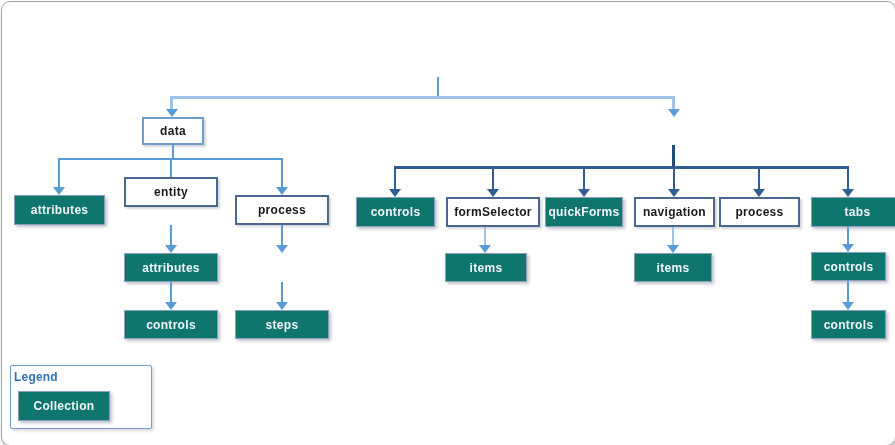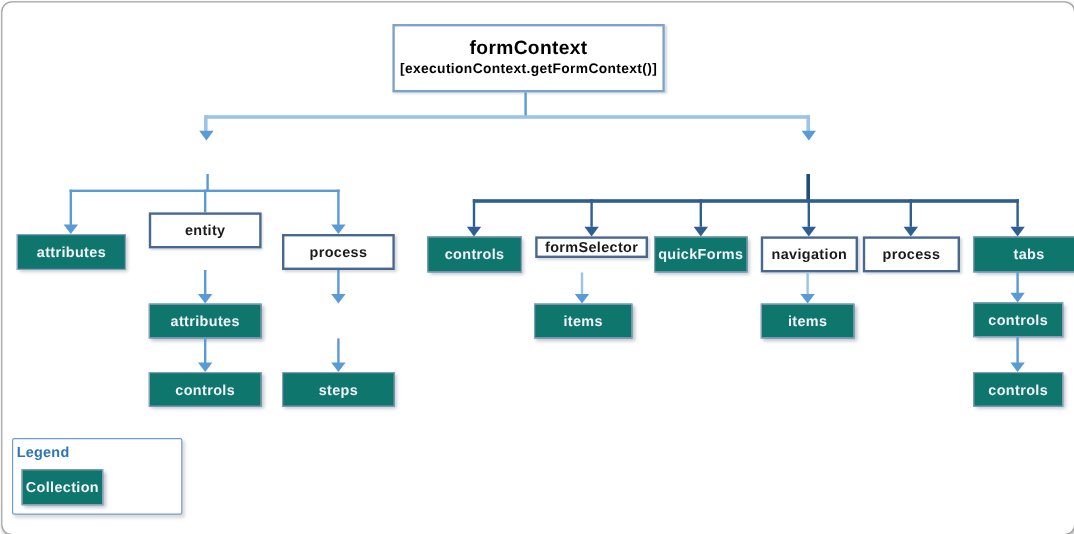--- a/index.html
+++ b/index.html
@@ -32,32 +32,31 @@
   .c-med{background:#5b9bd5;}
   .c-dark{background:#2f5e91;}
   .c-darkest{background:#1f4e79;}
   .arr--dark{border-top-color:#2f5e91;}
 </style>
 </head>
 <body>
 
 <div class="canvas">
 
-  <div class="box box--root" style="left:325px;top:18px;width:227px;height:57px;">
-    <div class="root-title">formContext</div>
-    <div class="root-sub">[executionContext.getFormContext()]</div>
-  </div>
 
   <div class="vline c-med" style="left:435px;top:75px;width:2px;height:20px;"></div>
   <div class="hline c-light" style="left:169px;top:94px;width:504px;height:3px;"></div>
   <div class="vline c-light" style="left:168px;top:94px;width:3px;height:14px;"></div>
   <div class="arr" style="left:164px;top:107px;"></div>
   <div class="vline c-light" style="left:670px;top:94px;width:3px;height:14px;"></div>
   <div class="arr" style="left:666px;top:107px;"></div>
 
+  <div class="box box--top" style="left:140px;top:115px;width:62px;height:28px;">
+    <span>data</span>
+  </div>
 
   <div class="vline c-med" style="left:170px;top:143px;width:2px;height:14px;"></div>
   <div class="hline c-med" style="left:56px;top:156px;width:225px;height:2px;"></div>
   <div class="vline c-med" style="left:56px;top:156px;width:2px;height:30px;"></div>
   <div class="arr" style="left:51px;top:185px;"></div>
   <div class="vline c-med" style="left:168px;top:156px;width:2px;height:30px;"></div>
   <div class="arr" style="left:163px;top:185px;"></div>
   <div class="vline c-med" style="left:279px;top:156px;width:2px;height:30px;"></div>
   <div class="arr" style="left:274px;top:185px;"></div>
 
@@ -101,21 +100,21 @@
   <div class="vline c-dark" style="left:671px;top:164px;width:2px;height:23px;"></div>
   <div class="arr arr--dark" style="left:666px;top:187px;"></div>
   <div class="vline c-dark" style="left:756px;top:164px;width:2px;height:23px;"></div>
   <div class="arr arr--dark" style="left:751px;top:187px;"></div>
   <div class="vline c-dark" style="left:845px;top:164px;width:2px;height:23px;"></div>
   <div class="arr arr--dark" style="left:840px;top:187px;"></div>
 
   <div class="box box--coll" style="left:354px;top:195px;width:79px;height:30px;">
     <span>controls</span>
   </div>
-  <div class="box box--obj" style="left:444px;top:195px;width:94px;height:18px;">
+  <div class="box box--obj" style="left:444px;top:195px;width:94px;height:30px;">
     <span>formSelector</span>
   </div>
   <div class="box box--coll" style="left:543px;top:195px;width:78px;height:30px;">
     <span>quickForms</span>
   </div>
   <div class="box box--obj" style="left:632px;top:195px;width:81px;height:30px;align-items:center;">
     <span>navigation</span>
   </div>
   <div class="box box--obj" style="left:717px;top:195px;width:81px;height:30px;">
     <span>process</span>
@@ -142,17 +141,17 @@
     <span>controls</span>
   </div>
   <div class="vline c-med" style="left:845px;top:279px;width:2px;height:22px;"></div>
   <div class="arr" style="left:840px;top:300px;"></div>
   <div class="box box--coll" style="left:809px;top:308px;width:75px;height:29px;">
     <span>controls</span>
   </div>
 
   <div class="legend-box"></div>
   <div class="legend-title">Legend</div>
-  <div class="box box--coll" style="left:16px;top:389px;width:68px;height:30px;">
+  <div class="box box--coll" style="left:16px;top:389px;width:92px;height:30px;">
     <span>Collection</span>
   </div>
 
 </div>
 
 </body></html>

